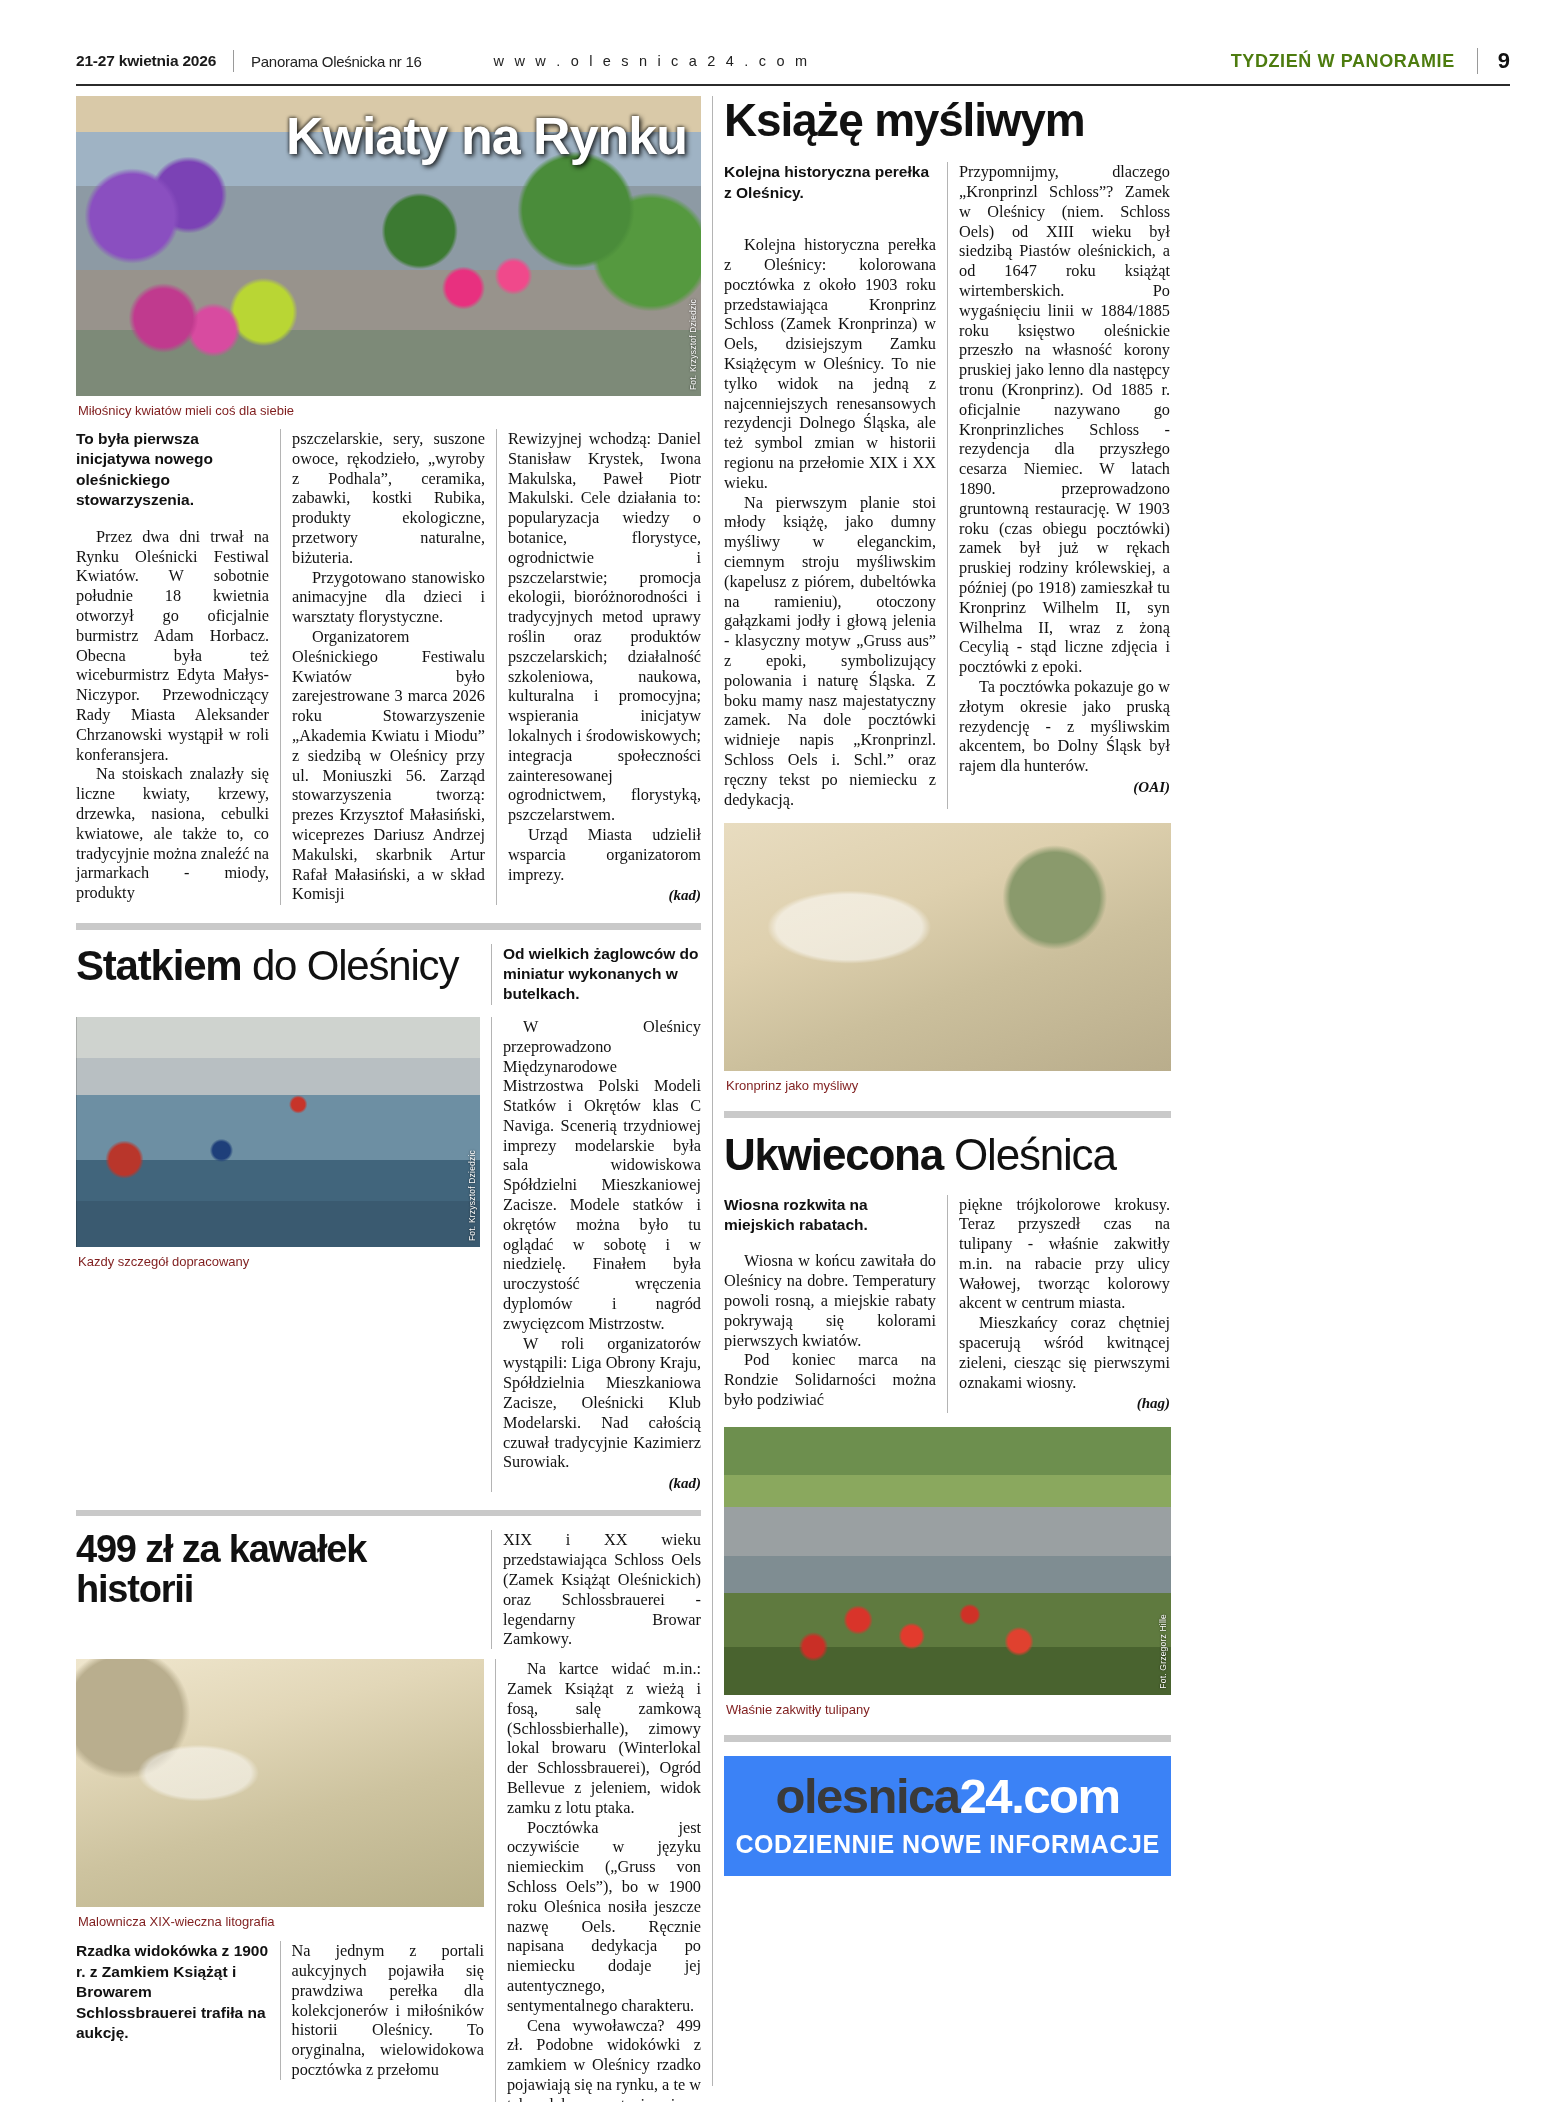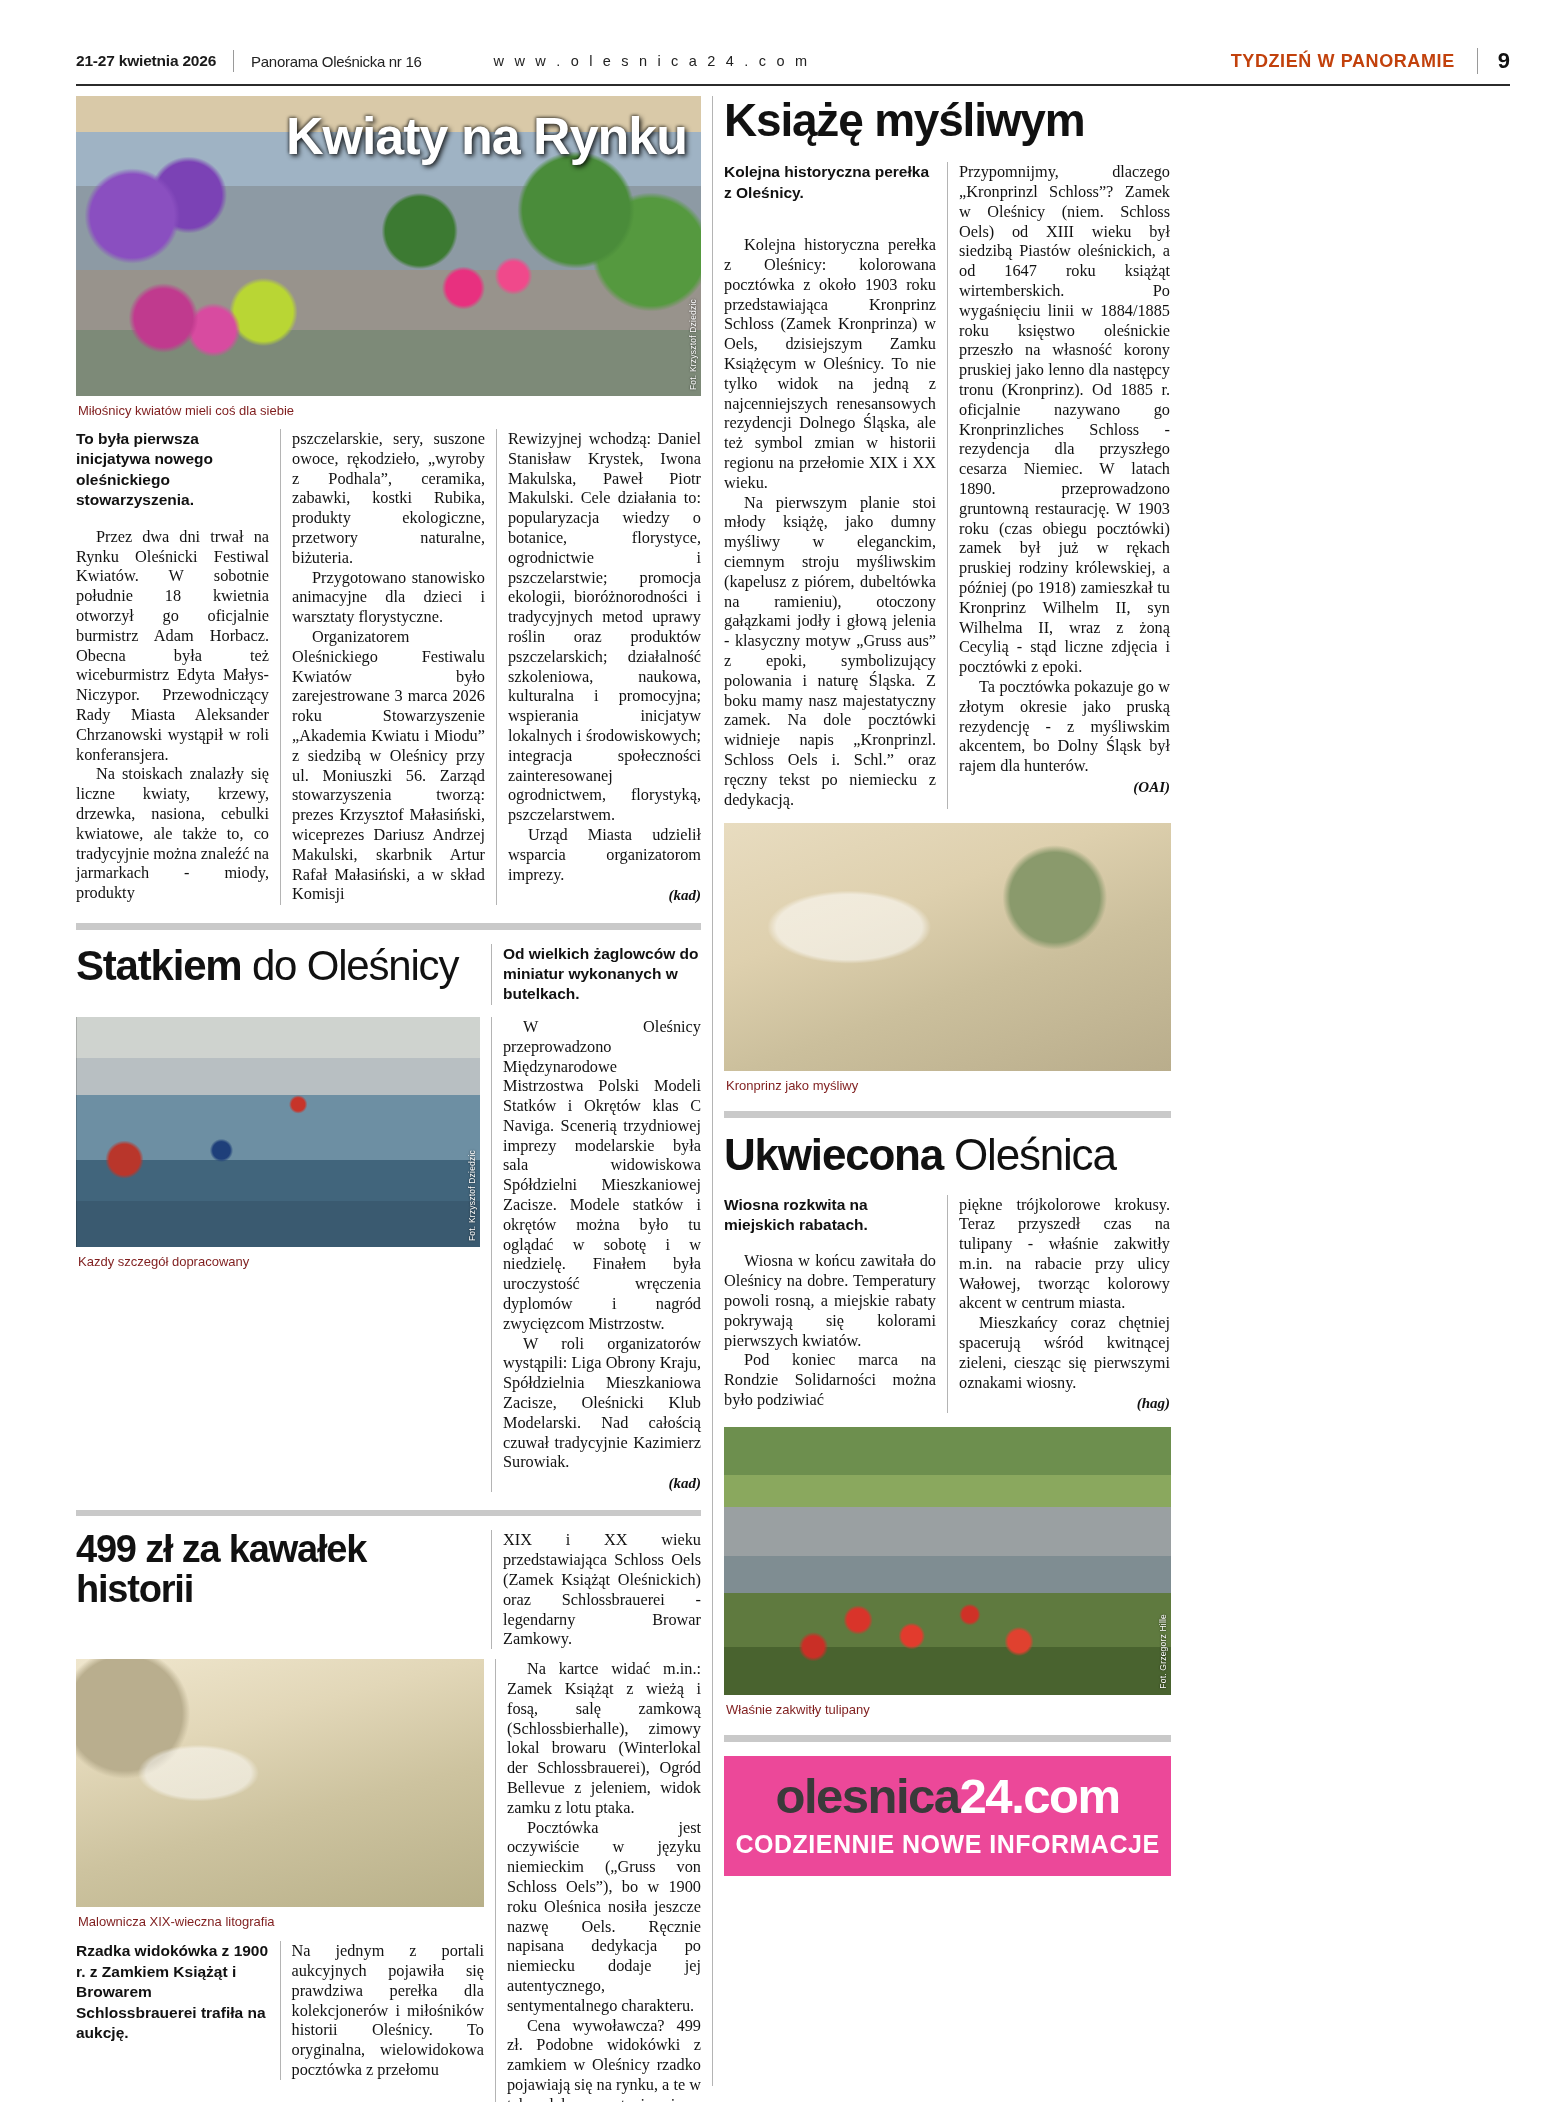--- a/index.html
+++ b/index.html
@@ -13,21 +13,21 @@
   }
   .page { width:1558px; height:2102px; padding: 44px 48px 20px 76px; position:relative; }
 
   
   .masthead { display:flex; align-items:center; height:34px; position:relative; }
   .mh-date { font-family:"Liberation Sans", sans-serif; font-weight:bold; font-size:15.5px; letter-spacing:-0.2px; color:#1a1a1a; }
   .mh-sep { width:1px; height:22px; background:#9a9a9a; margin:0 17px; }
   .mh-title { font-family:"Liberation Sans", sans-serif; font-size:15px; color:#222; letter-spacing:-0.3px; }
   .mh-url { font-family:"Liberation Sans", sans-serif; font-size:14.5px; color:#222; letter-spacing:3.2px; margin-left:72px; }
   .mh-right { margin-left:auto; display:flex; align-items:center; }
-  .mh-section { font-family:"Liberation Sans", sans-serif; font-weight:bold; font-size:18px; color:#c2410c; letter-spacing:0.6px; }
+  .mh-section { font-family:"Liberation Sans", sans-serif; font-weight:bold; font-size:18px; color:#4d7c0f; letter-spacing:0.6px; }
   .mh-sep2 { width:1px; height:26px; background:#9a9a9a; margin:0 20px 0 22px; }
   .mh-page { font-family:"Liberation Sans", sans-serif; font-weight:bold; font-size:22px; color:#111; }
   .rule-top { height:2px; background:#2b2b2b; margin-top:6px; }
 
   
   .body-grid { display:flex; margin-top:10px; height:1990px; }
   .col-left { width:625px; }
   .vline { width:1px; background:#b4b4b4; margin:0 11px; }
   .col-right { width:447px; }
 
@@ -111,21 +111,21 @@
     background:
       radial-gradient(circle at 30% 72%, #d9342a 0 3%, transparent 4%),
       radial-gradient(circle at 42% 78%, #e23b2d 0 3%, transparent 4%),
       radial-gradient(circle at 55% 70%, #cf3127 0 2.5%, transparent 3.5%),
       radial-gradient(circle at 66% 80%, #e0412f 0 3%, transparent 4%),
       radial-gradient(circle at 20% 82%, #c92f26 0 2.5%, transparent 3.5%),
       linear-gradient(180deg, #6d8f4e 0 18%, #8aa85e 18% 30%, #9aa0a2 30% 48%, #7f8d92 48% 62%, #5f7a3f 62% 82%, #49632f 82% 100%);
   }
 
   
-  .ad { background:#ec4899; width:100%; height:120px; display:flex; flex-direction:column; align-items:center; justify-content:center; }
+  .ad { background:#3b82f6; width:100%; height:120px; display:flex; flex-direction:column; align-items:center; justify-content:center; }
   .ad-line1 { font-family:"Liberation Sans", sans-serif; font-weight:bold; font-size:49px; color:#fff; letter-spacing:-1.5px; line-height:1; }
   .ad-line1 .dark { color:#3a3a3a; }
   .ad-line2 { font-family:"Liberation Sans", sans-serif; font-weight:bold; font-size:25px; color:#fff; letter-spacing:0.5px; margin-top:9px; }
 </style>
 </head>
 <body>
 
 <div class="page">
 
   <div class="masthead">

